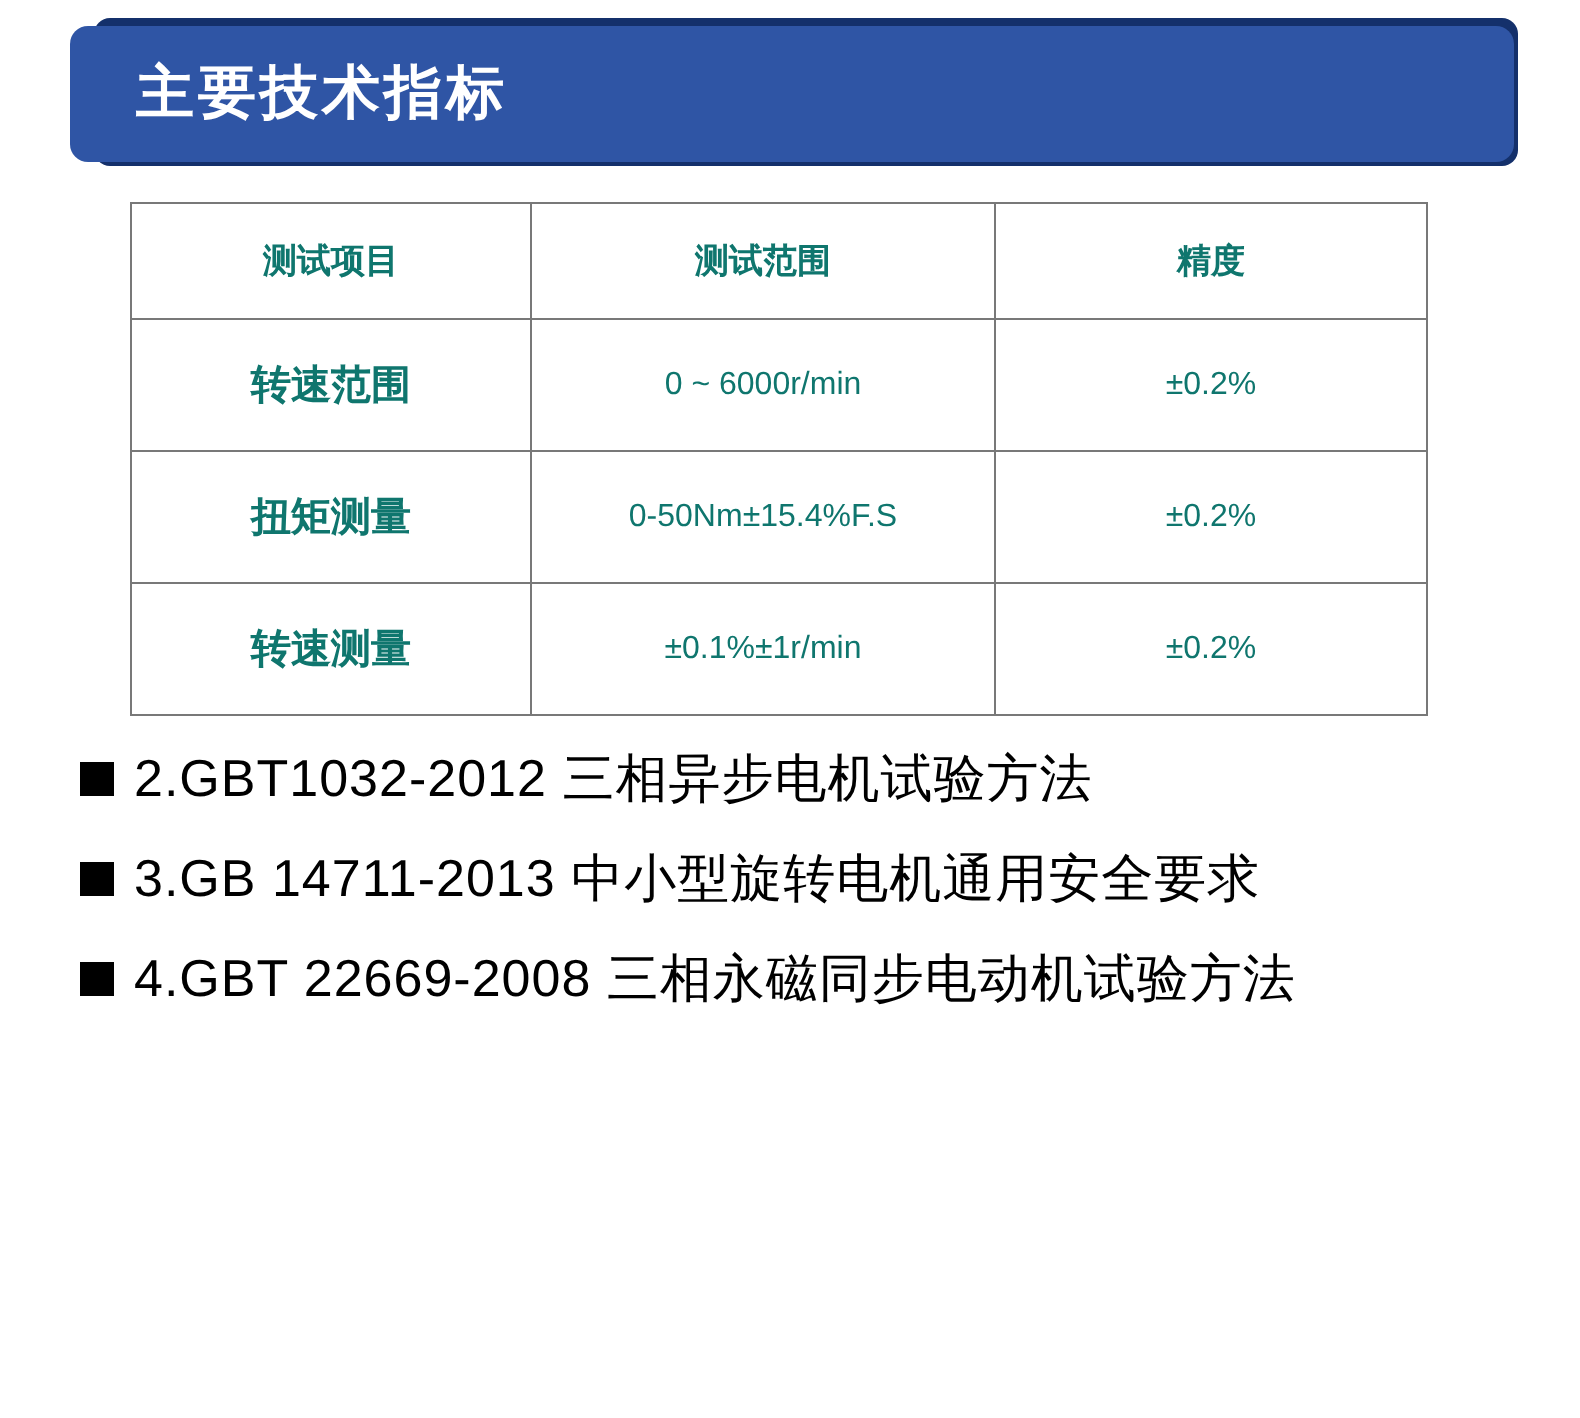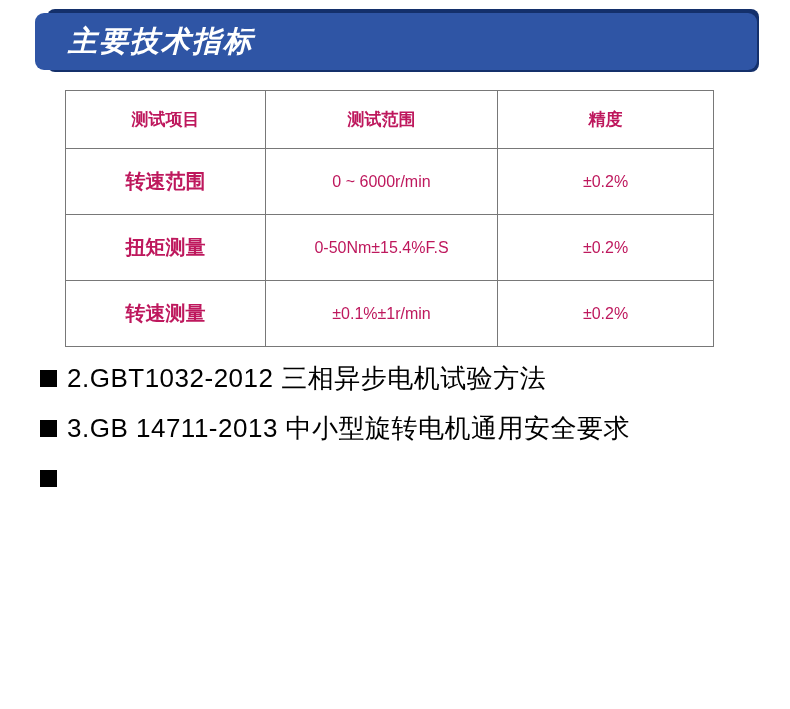--- a/index.html
+++ b/index.html
@@ -14,22 +14,21 @@
     position: relative;
     width: 790px;
     height: 709px;
     background: #ffffff;
   }
 
   
   .banner {
     position: relative;
     margin: 0 33px 11px 35px;
-    height: 57px;
-    font-style: italic;
+    height: 68px;
   }
   .banner-shadow {
     position: absolute;
     left: 12px;
     right: -2px;
     top: -4px;
     bottom: -2px;
     background: #14306B;
     border-radius: 8px;
   }
@@ -53,21 +52,21 @@
   .table-wrap { margin: 20px 0 0 65px; }
   table.spec-table {
     border-collapse: collapse;
     table-layout: fixed;
     width: 648px;
   }
   .spec-table th, .spec-table td {
     border: 1.5px solid #787878;
     text-align: center;
     vertical-align: middle;
-    color: #be185d;
+    color: #0f766e;
     background: #ffffff;
   }
   .spec-table th {
     height: 58px;
     font-size: 17px;
     font-weight: bold;
   }
   .spec-table td { height: 66px; font-size: 16px; font-weight: normal; }
   .spec-table tr.row-last td { height: 74px; }
   .spec-table td.col-item { font-weight: bold; font-size: 20px; }
@@ -148,16 +147,17 @@
     <li class="standard-item">
       <span class="bullet-square"></span>
       <span>2.GBT1032-2012 三相异步电机试验方法</span>
     </li>
     <li class="standard-item">
       <span class="bullet-square"></span>
       <span>3.GB 14711-2013 中小型旋转电机通用安全要求</span>
     </li>
     <li class="standard-item">
       <span class="bullet-square"></span>
+      <span>4.GBT 22669-2008 三相永磁同步电动机试验方法</span>
     </li>
   </ul>
 
 </div>
 
 </body></html>

